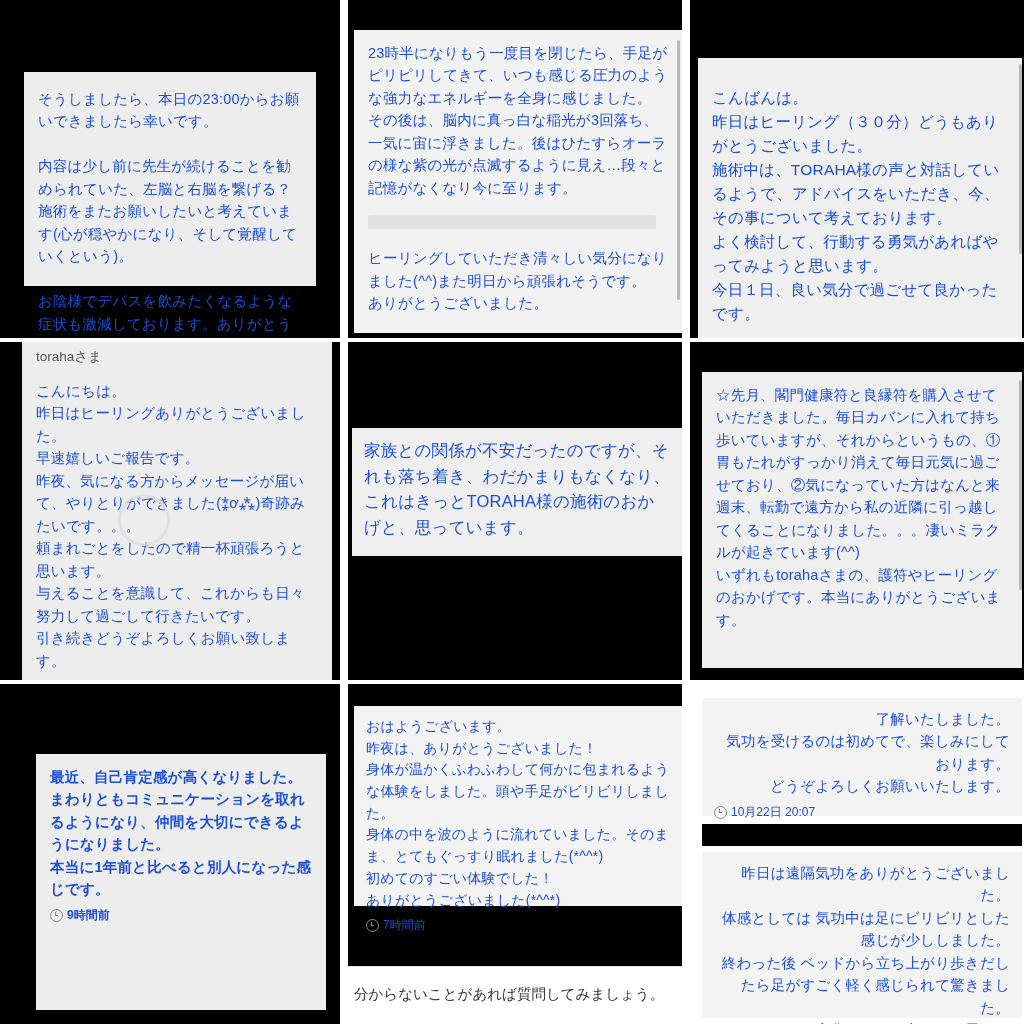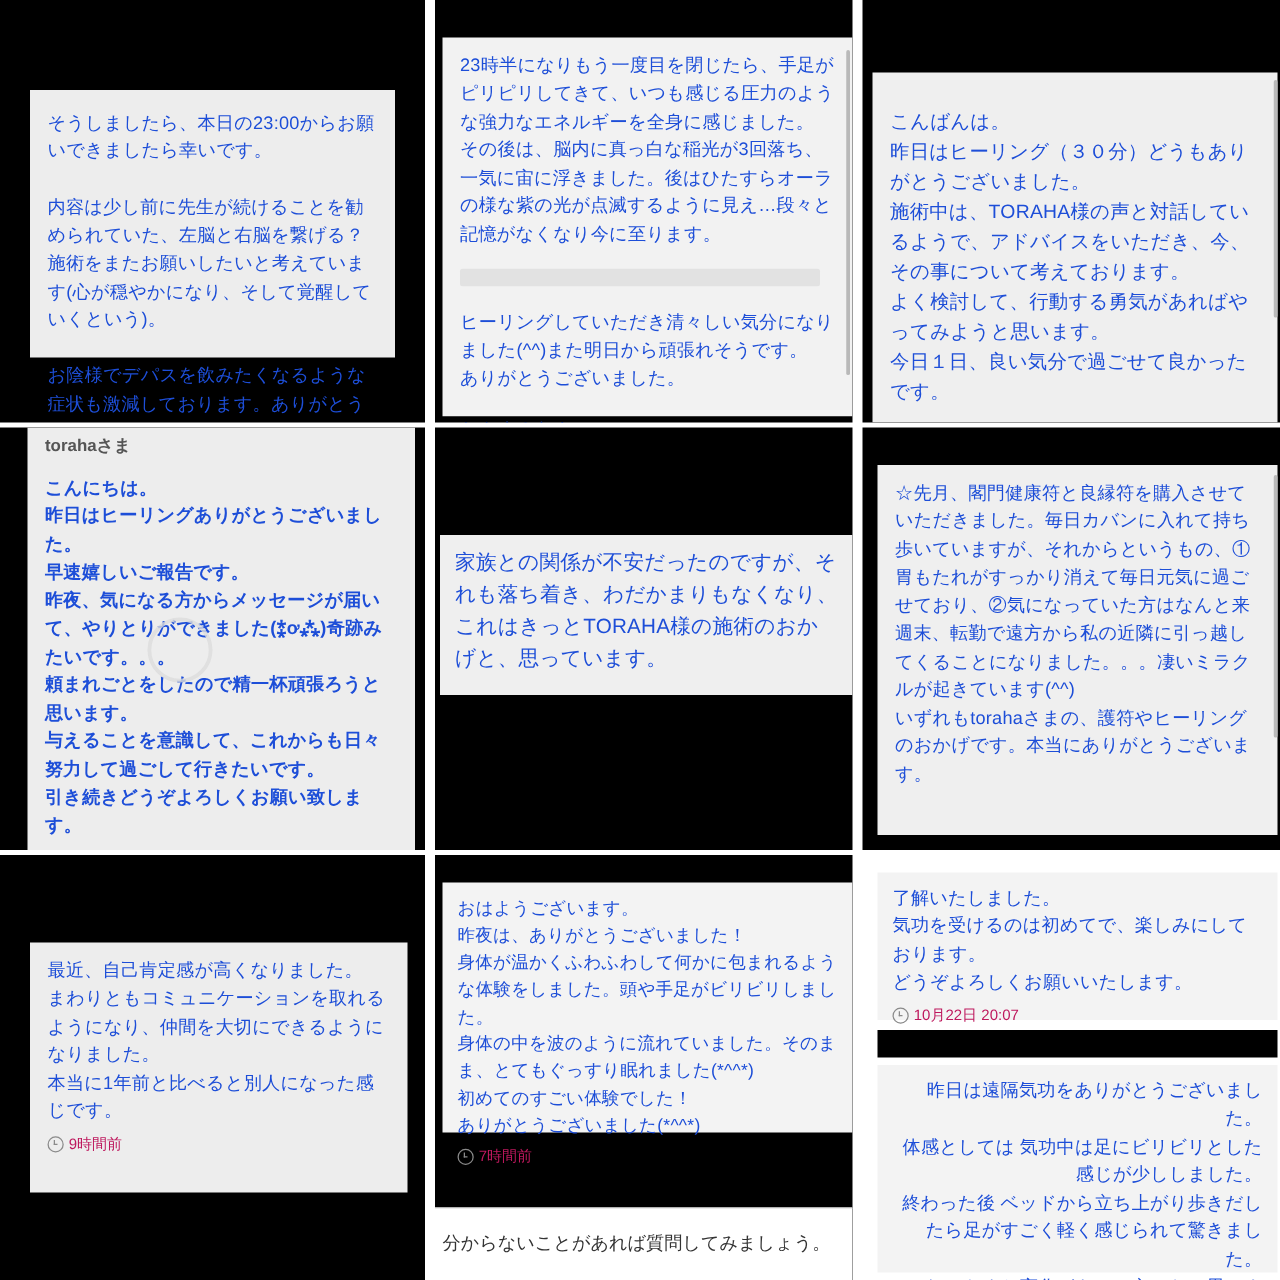--- a/index.html
+++ b/index.html
@@ -41,21 +41,21 @@
     position: absolute;
     right: 2px;
     width: 3px;
     background: #b9b9b9;
     border-radius: 2px;
   }
   .meta {
     display: flex;
     align-items: center;
     gap: 4px;
-    color: #be185d;
+    color: #1d4ed8;
     font-size: 12px;
     margin-top: 6px;
   }
   .clock-icon {
     display: inline-block;
     width: 11px;
     height: 11px;
     border: 1px solid #8a8a8a;
     border-radius: 50%;
     position: relative;
@@ -128,21 +128,20 @@
   #c4 .panel {
     position: absolute;
     left: 22px;
     top: 0;
     right: 8px;
     bottom: 0;
     background: #ededed;
     padding: 6px 14px 4px 14px;
     font-size: 14.5px;
     box-sizing: border-box;
-    font-weight: bold;
   }
   #c4 .handle {
     color: #555;
     font-size: 13.5px;
     margin-bottom: 14px;
   }
   #c4 .ring {
     position: absolute;
     left: 118px;
     top: 152px;
@@ -183,28 +182,29 @@
     bottom: 12px;
     background: #efefef;
     padding: 12px 14px;
     font-size: 14.5px;
     box-sizing: border-box;
   }
 
   
   #c7 .panel {
     position: absolute;
-    left: 24px;
+    left: 36px;
     top: 70px;
     right: 14px;
-    height: 200px;
+    height: 256px;
     background: #ededed;
     padding: 12px 14px;
     font-size: 14.5px;
     box-sizing: border-box;
+    font-weight: bold;
   }
 
   
   #c8 .panel {
     position: absolute;
     left: 6px;
     top: 22px;
     right: 0;
     height: 200px;
     background: #f3f3f3;
@@ -231,20 +231,21 @@
   #c9 .panelA {
     position: absolute;
     left: 12px;
     top: 14px;
     right: 2px;
     height: 118px;
     background: #f3f3f3;
     padding: 10px 12px;
     font-size: 14.5px;
     box-sizing: border-box;
+    text-align: right;
   }
   #c9 .blackstrip {
     position: absolute;
     left: 12px;
     right: 2px;
     top: 140px;
     height: 22px;
     background: #000;
   }
   #c9 .panelB {

